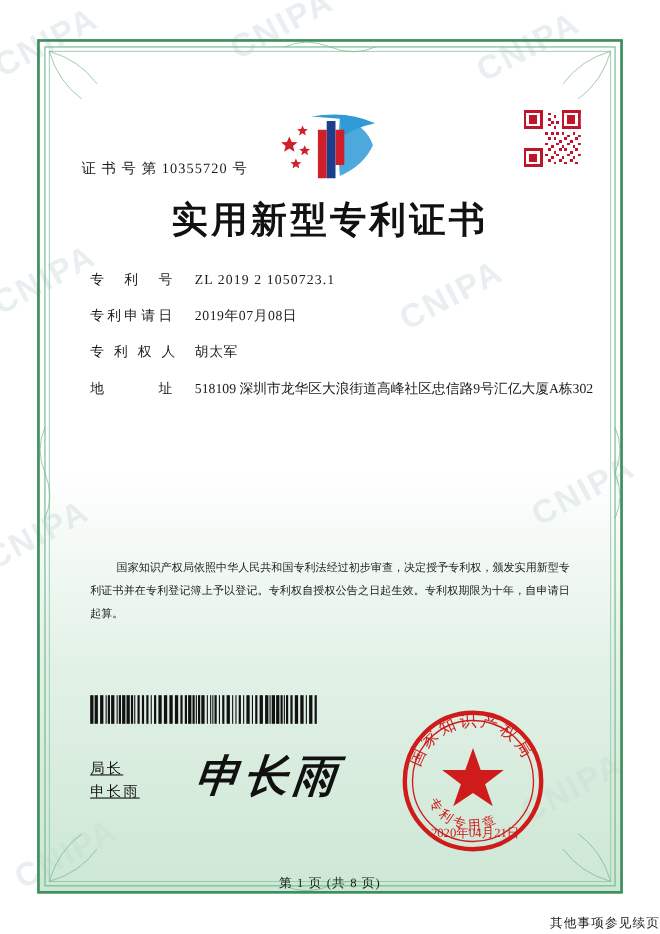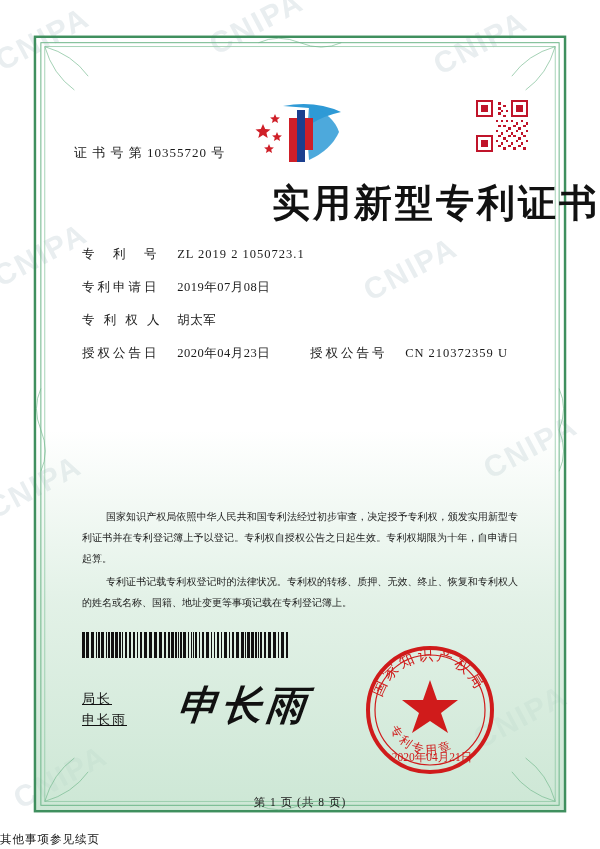--- a/index.html
+++ b/index.html
@@ -90,22 +90,22 @@
   .qr {
     position: absolute;
     right: 72px; top: 100px;
     width: 52px; height: 52px;
   }
 
   .title {
     position: absolute;
     left: 0; top: 178px;
     width: 600px;
-    text-align: right;
-    font-size: 38px;
+    text-align: center;
+    font-size: 33px;
     font-weight: bold;
     letter-spacing: 3px;
     color: #111111;
     font-family: "DejaVu Serif", serif;
   }
 
   .fields {
     position: absolute;
     left: 82px; top: 246px;
     width: 440px;
@@ -224,21 +224,21 @@
     text-align: center;
     font-size: 11.5px;
     color: #1b1b1b;
     letter-spacing: 1px;
   }
 
   .footer-note {
     position: absolute;
     left: 0; top: 832px;
     width: 600px;
-    text-align: left;
+    text-align: right;
     font-size: 11.5px;
     color: #1b1b1b;
     letter-spacing: 1px;
   }
 </style>
 </head>
 <body>
 
 <div class="page">
 
@@ -363,33 +363,28 @@
         <span class="field-value mono">ZL 2019 2 1050723.1</span>
       </div>
       <div class="field-row">
         <span class="field-label">专利申请日</span>
         <span class="field-value">2019年07月08日</span>
       </div>
       <div class="field-row">
         <span class="field-label">专 利 权 人</span>
         <span class="field-value">胡太军</span>
       </div>
-      <div class="pub-row">
-        <span class="field-label">授权公告日</span>
-        <span class="field-value">2020年04月23日</span>
-        <span class="pub-right">
-          <span class="field-label">授权公告号</span>
-          <span class="field-value mono">CN 210372359 U</span>
-        </span>
+      <div class="field-row">
+        <span class="field-label">地　　　址</span>
+        <span class="addr-value">518109 深圳市龙华区大浪街道高峰社区忠信路9号汇亿大厦A栋302</span>
       </div>
     </div>
 
     <div class="body-text">
       <p>国家知识产权局依照中华人民共和国专利法经过初步审查，决定授予专利权，颁发实用新型专利证书并在专利登记簿上予以登记。专利权自授权公告之日起生效。专利权期限为十年，自申请日起算。</p>
-      <p>专利证书记载专利权登记时的法律状况。专利权的转移、质押、无效、终止、恢复和专利权人的姓名或名称、国籍、地址变更等事项记载在专利登记簿上。</p>
     </div>
 
     <div class="barcode"><span style="width:3px;margin-right:1px"></span><span style="width:3px;margin-right:2px"></span><span style="width:3px;margin-right:2px"></span><span style="width:1px;margin-right:1px"></span><span style="width:2px;margin-right:1px"></span><span style="width:3px;margin-right:2px"></span><span style="width:1px;margin-right:1px"></span><span style="width:2px;margin-right:1px"></span><span style="width:3px;margin-right:1px"></span><span style="width:3px;margin-right:1px"></span><span style="width:2px;margin-right:1px"></span><span style="width:1px;margin-right:2px"></span><span style="width:2px;margin-right:2px"></span><span style="width:2px;margin-right:2px"></span><span style="width:2px;margin-right:2px"></span><span style="width:1px;margin-right:2px"></span><span style="width:2px;margin-right:2px"></span><span style="width:3px;margin-right:2px"></span><span style="width:3px;margin-right:2px"></span><span style="width:3px;margin-right:2px"></span><span style="width:3px;margin-right:2px"></span><span style="width:2px;margin-right:2px"></span><span style="width:2px;margin-right:1px"></span><span style="width:3px;margin-right:1px"></span><span style="width:2px;margin-right:1px"></span><span style="width:1px;margin-right:1px"></span><span style="width:2px;margin-right:1px"></span><span style="width:3px;margin-right:2px"></span><span style="width:1px;margin-right:2px"></span><span style="width:1px;margin-right:1px"></span><span style="width:1px;margin-right:1px"></span><span style="width:2px;margin-right:2px"></span><span style="width:1px;margin-right:2px"></span><span style="width:2px;margin-right:2px"></span><span style="width:3px;margin-right:2px"></span><span style="width:1px;margin-right:2px"></span><span style="width:1px;margin-right:2px"></span><span style="width:2px;margin-right:2px"></span><span style="width:1px;margin-right:2px"></span><span style="width:3px;margin-right:2px"></span><span style="width:1px;margin-right:2px"></span><span style="width:2px;margin-right:2px"></span><span style="width:3px;margin-right:2px"></span><span style="width:3px;margin-right:1px"></span><span style="width:1px;margin-right:1px"></span><span style="width:3px;margin-right:1px"></span><span style="width:3px;margin-right:1px"></span><span style="width:2px;margin-right:1px"></span><span style="width:1px;margin-right:1px"></span><span style="width:2px;margin-right:2px"></span><span style="width:2px;margin-right:2px"></span><span style="width:3px;margin-right:2px"></span><span style="width:3px;margin-right:2px"></span><span style="width:1px;margin-right:2px"></span><span style="width:3px;margin-right:2px"></span><span style="width:2px;margin-right:2px"></span></div>
 
     <div class="sig-block">
       <div>局长</div>
       <div>申长雨</div>
     </div>
 
     <div class="handwriting">申长雨</div>

